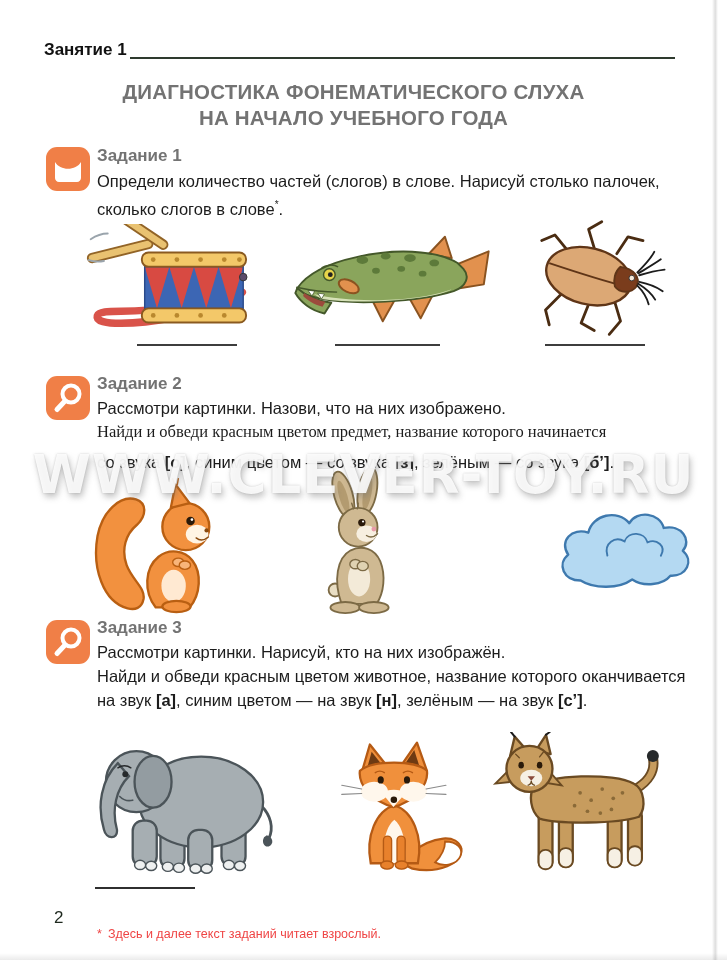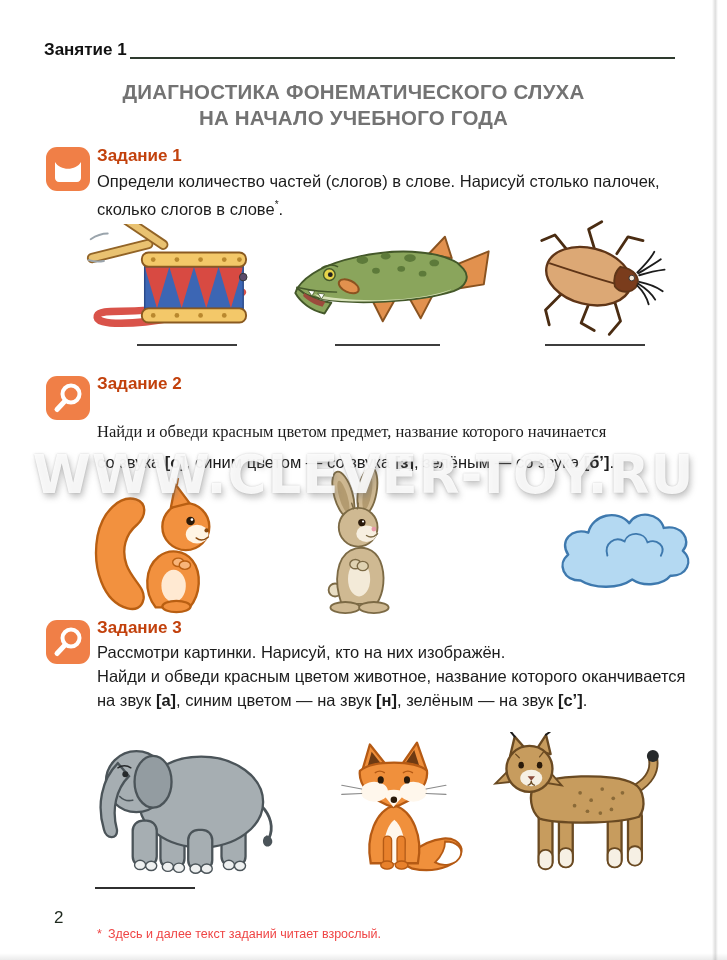--- a/index.html
+++ b/index.html
@@ -6,21 +6,21 @@
   .page{
     position:relative;width:727px;height:960px;background:#ffffff;overflow:hidden;
     font-family:"Liberation Sans","DejaVu Sans",sans-serif;color:#1c1c1c;
   }
   .lesson-label{position:absolute;left:44px;top:40px;font-size:17px;font-weight:600;color:#111;}
   .header-rule{position:absolute;left:130px;top:57px;width:545px;height:2px;background:#2e3a2e;}
   .page-title{position:absolute;left:0;right:20px;top:79px;text-align:center;
     color:#737373;font-weight:bold;font-size:20.5px;line-height:26px;letter-spacing:0.2px;}
   .task-icon{position:absolute;width:44px;height:44px;border-radius:11px;background:#f07f47;}
   .task-icon svg{position:absolute;left:0;top:0;}
-  .task-label{position:absolute;left:97px;font-size:17px;font-weight:bold;color:#c2410c;white-space:nowrap;}
+  .task-label{position:absolute;left:97px;font-size:17px;font-weight:bold;color:#737373;white-space:nowrap;}
   .tline{position:absolute;left:97px;margin:0;font-size:16.5px;line-height:20px;white-space:nowrap;color:#1c1c1c;}
   .tline b{font-weight:bold;}
   .tline sup{font-size:10px;vertical-align:super;}
   .pic{position:absolute;}
   .answer-line{position:absolute;top:344px;height:2px;background:#3d3d3d;}
   .foot-rule{position:absolute;left:95px;top:887px;width:100px;height:2px;background:#2f2f2f;}
   .footnote{position:absolute;left:97px;top:893px;font-size:12.5px;color:#ef4444;white-space:nowrap;margin-top:34px;}
   .footnote .marker{margin-right:6px;}
   .page-number{position:absolute;left:54px;top:908px;font-size:17px;color:#1e281e;}
   .watermark{
@@ -148,20 +148,21 @@
   <div class="answer-line" style="left:335px;width:105px;"></div>
   <div class="answer-line" style="left:545px;width:100px;"></div>
 
   <div class="task-icon" style="left:46px;top:376px;">
     <svg width="44" height="44" viewBox="0 0 44 44">
       <circle cx="25" cy="18" r="8.5" fill="none" stroke="#ffffff" stroke-width="4"></circle>
       <line x1="18.5" y1="25.5" x2="11" y2="33.5" stroke="#ffffff" stroke-width="5" stroke-linecap="round"></line>
     </svg>
   </div>
   <div class="task-label" style="top:374px;">Задание 2</div>
+  <p class="tline" style="top:398px;">Рассмотри картинки. Назови, что на них изображено.</p>
   <p class="tline" style="top:422px;font-family:Liberation Serif, serif;">Найди и обведи красным цветом предмет, название которого начинается</p>
   <p class="tline" style="top:452px;text-align:center;"><span>со звука </span><b>[о]</b><span>, синим цветом — со звука </span><b>[з]</b><span>, зелёным — со звука </span><b>[б’]</b><span>.</span></p>
 
   <svg class="pic" style="left:90px;top:474px;" width="155" height="141" viewBox="0 0 165 150">
     <path d="M40,143 C14,136 2,100 8,66 C13,40 32,22 49,27 C61,31 60,45 50,54 C38,64 33,80 39,97 C45,113 59,121 57,133 C55,143 48,145 40,143 Z" fill="#f2913f" stroke="#b95f12" stroke-width="2.5"></path>
     <path d="M70,142 C57,126 58,100 73,88 C84,79 101,81 109,92 C119,105 118,128 106,142 Z" fill="#f2913f" stroke="#b95f12" stroke-width="2.5"></path>
     <ellipse cx="89" cy="119" rx="13" ry="17" fill="#ffe9d2"></ellipse>
     <circle cx="102" cy="56" r="25" fill="#f2913f" stroke="#b95f12" stroke-width="2.5"></circle>
     <path d="M86,36 L91,11 L106,31 Z" fill="#f2913f" stroke="#b95f12" stroke-width="2.5" stroke-linejoin="round"></path>
     <g stroke="#b95f12" stroke-width="1.5" stroke-linecap="round">

